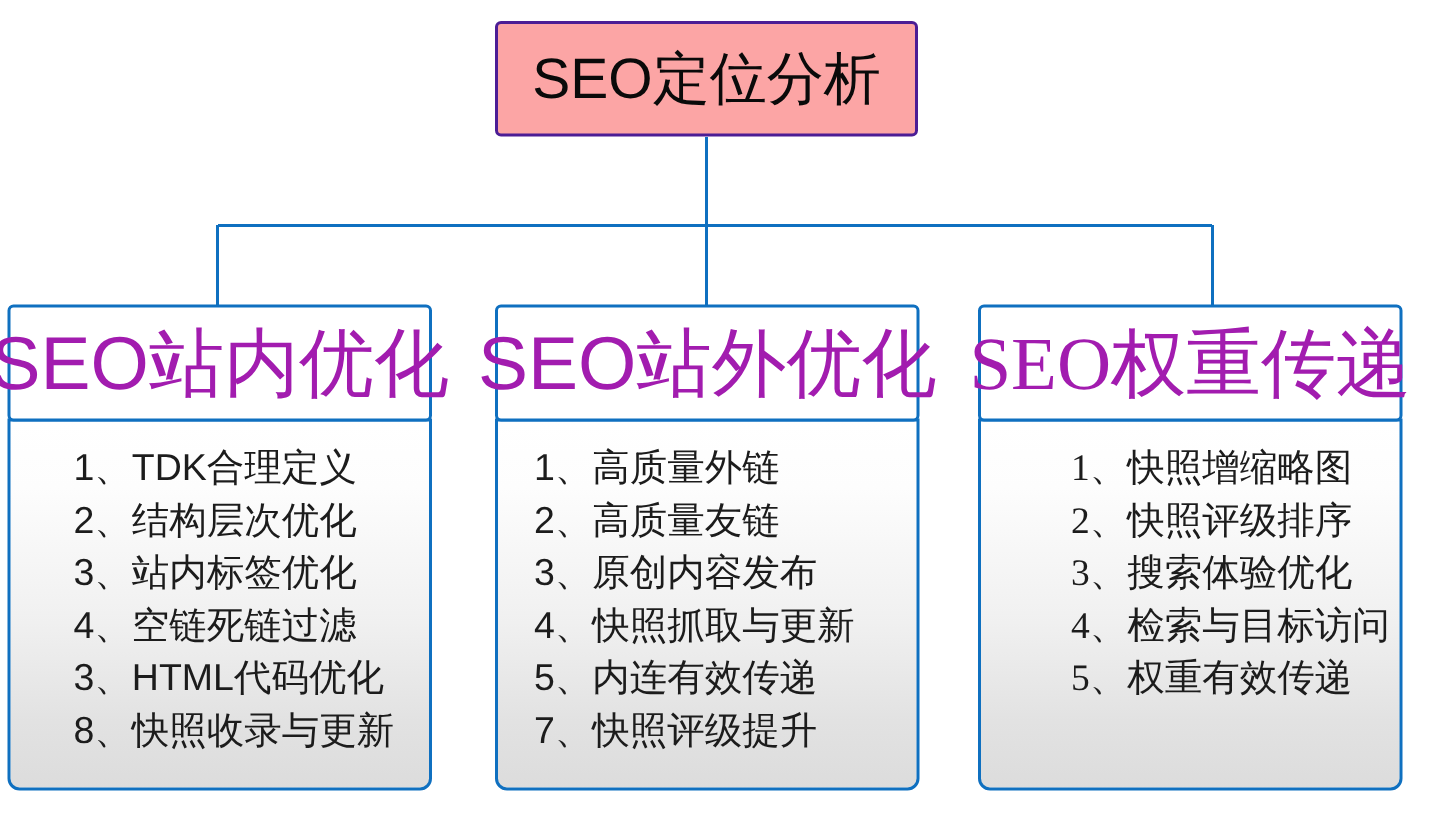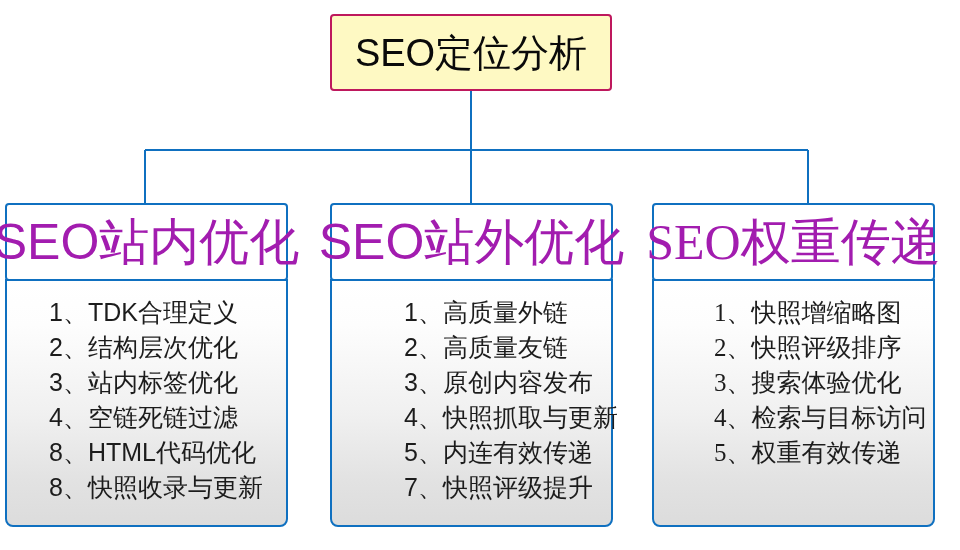--- a/index.html
+++ b/index.html
@@ -35,23 +35,23 @@
   }
 
   
   .root-box {
     position: absolute;
     left: 330px;
     top: 14px;
     width: 282px;
     height: 77px;
     box-sizing: border-box;
-    border: 2px solid #be185d;
+    border: 2px solid #4c1d95;
     border-radius: 4px;
-    background: #fef9c3;
+    background: #fca5a5;
     display: flex;
     align-items: center;
     justify-content: center;
   }
   .root-label {
     font-size: 38px;
     line-height: 1;
     letter-spacing: 0px;
     color: #0a0a0a;
     white-space: nowrap;
@@ -104,21 +104,21 @@
     margin: 0;
     padding: 0 0 0 42px;
   }
   .branch-list li {
     font-size: 25px;
     line-height: 35px;
     color: #1c1c1c;
     white-space: nowrap;
   }
   .branch-3 .branch-list ol { padding-left: 24px; margin-left: 36px; }
-  .branch-2 .branch-list ol { padding-left: 24px; margin-left: 48px; }
+  .branch-2 .branch-list ol { padding-left: 24px; }
 </style>
 </head>
 <body>
 
 <div id="diagram">
 
   <svg id="connectors" viewBox="0 0 960 550" width="960" height="550" xmlns="http://www.w3.org/2000/svg">
     <g stroke="#0f70c0" stroke-width="2" fill="none" shape-rendering="crispEdges">
       <line x1="471" y1="91" x2="471" y2="150"></line>
       <line x1="145" y1="150" x2="808" y2="150"></line>
@@ -135,21 +135,21 @@
   <div class="branch branch-1">
     <div class="branch-header">
       <span class="branch-header-label">SEO站内优化</span>
     </div>
     <div class="branch-list">
       <ol>
         <li>1、TDK合理定义</li>
         <li>2、结构层次优化</li>
         <li>3、站内标签优化</li>
         <li>4、空链死链过滤</li>
-        <li>8、HTML代码优化</li>
+        <li>3、HTML代码优化</li>
         <li>8、快照收录与更新</li>
       </ol>
     </div>
   </div>
 
   <div class="branch branch-2">
     <div class="branch-header">
       <span class="branch-header-label">SEO站外优化</span>
     </div>
     <div class="branch-list">

